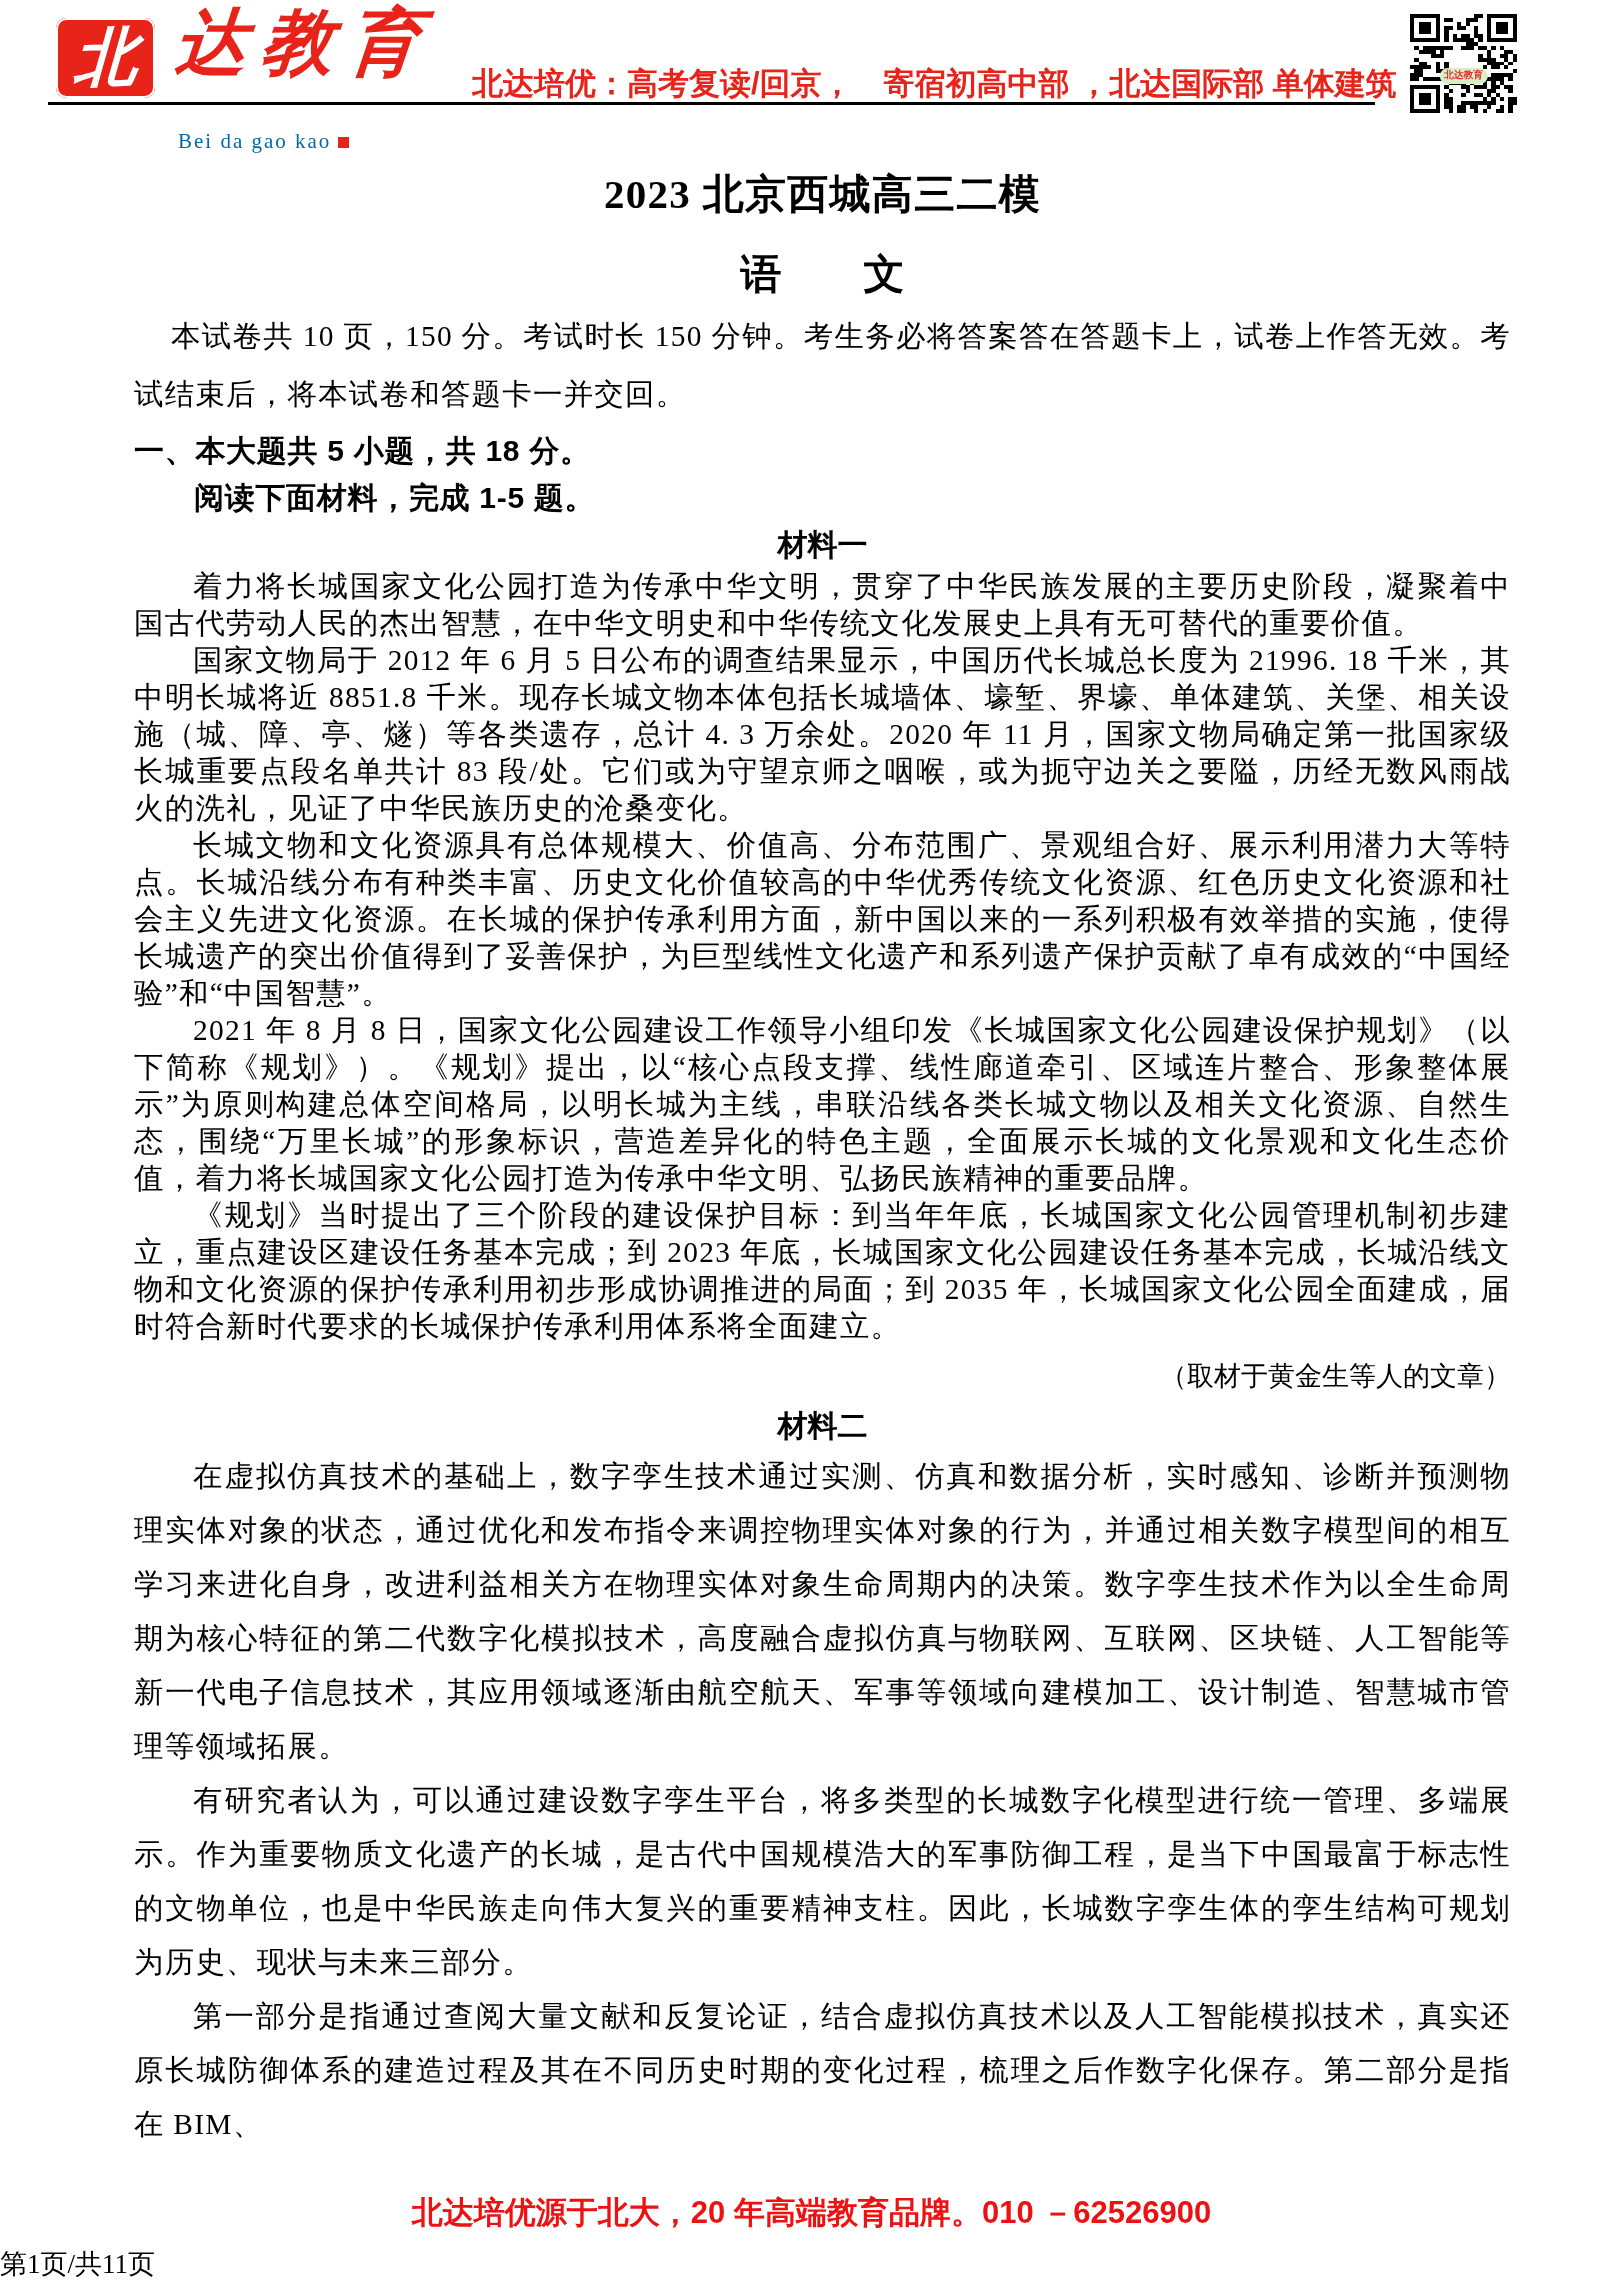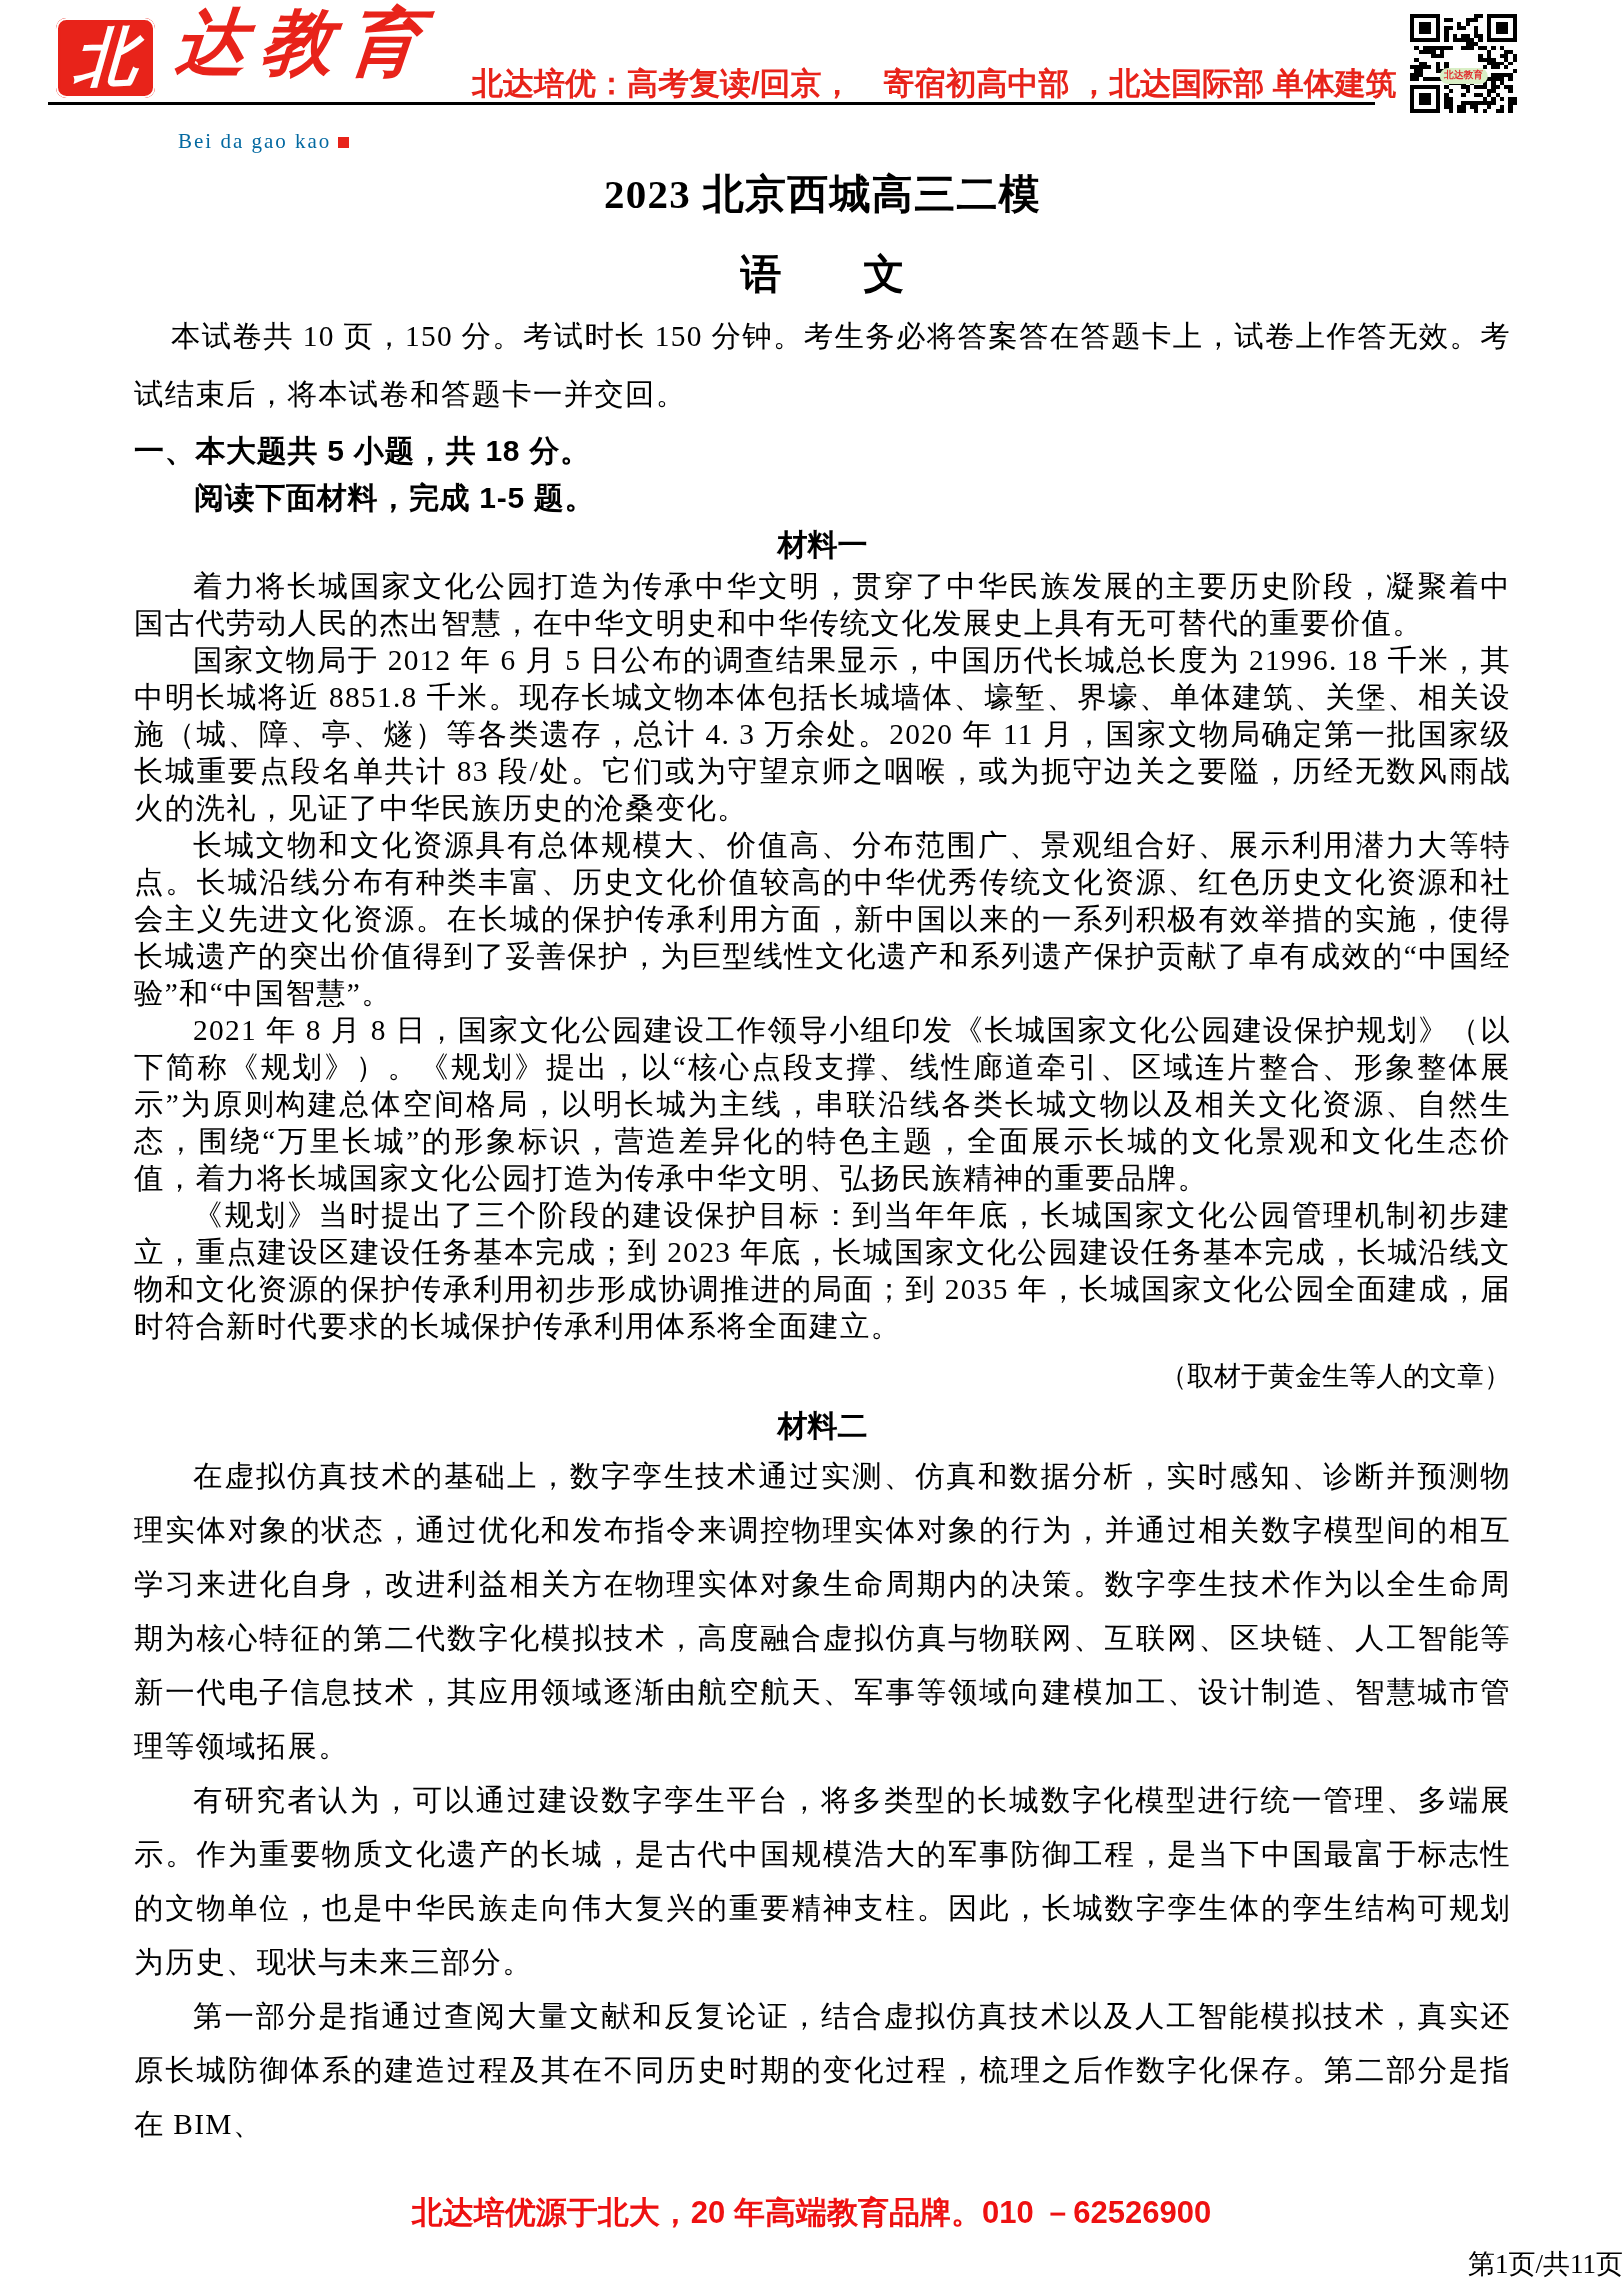--- a/index.html
+++ b/index.html
@@ -90,21 +90,21 @@
     font-size:29.4px;line-height:54px;text-align:justify;
     text-indent:59px;letter-spacing:1.3px;
   }
   
   .footer{position:absolute;left:0;bottom:0;width:1623px;}
   .promo{
     text-align:center;font-family:"Liberation Sans","DejaVu Sans",sans-serif;
     font-size:31px;line-height:38px;font-weight:bold;color:var(--footer-red);
     margin-bottom:15.7px;
   }
-  .pagenum{text-align:right;font-size:27px;line-height:33px;margin-bottom:14.4px;}
+  .pagenum{text-align:left;font-size:27px;line-height:33px;margin-bottom:14.4px;}
 </style>
 </head>
 <body>
 
 <div class="page">
 
   <div class="header">
     <div class="seal">
       <span class="seal-char">北</span>
     </div>

